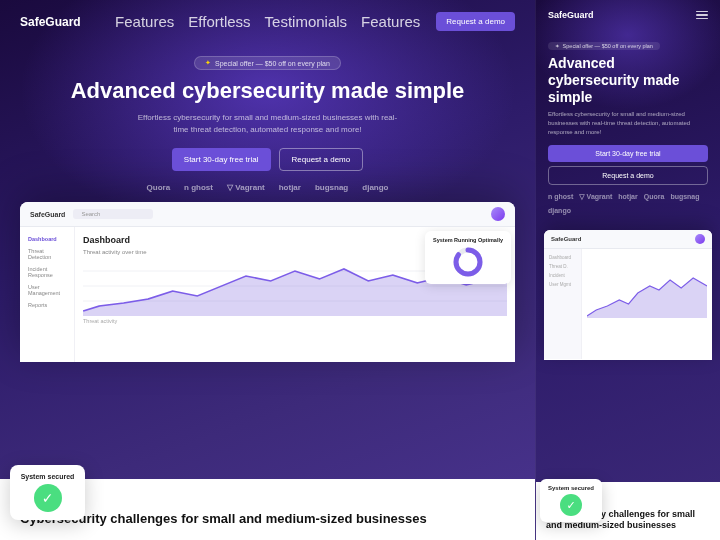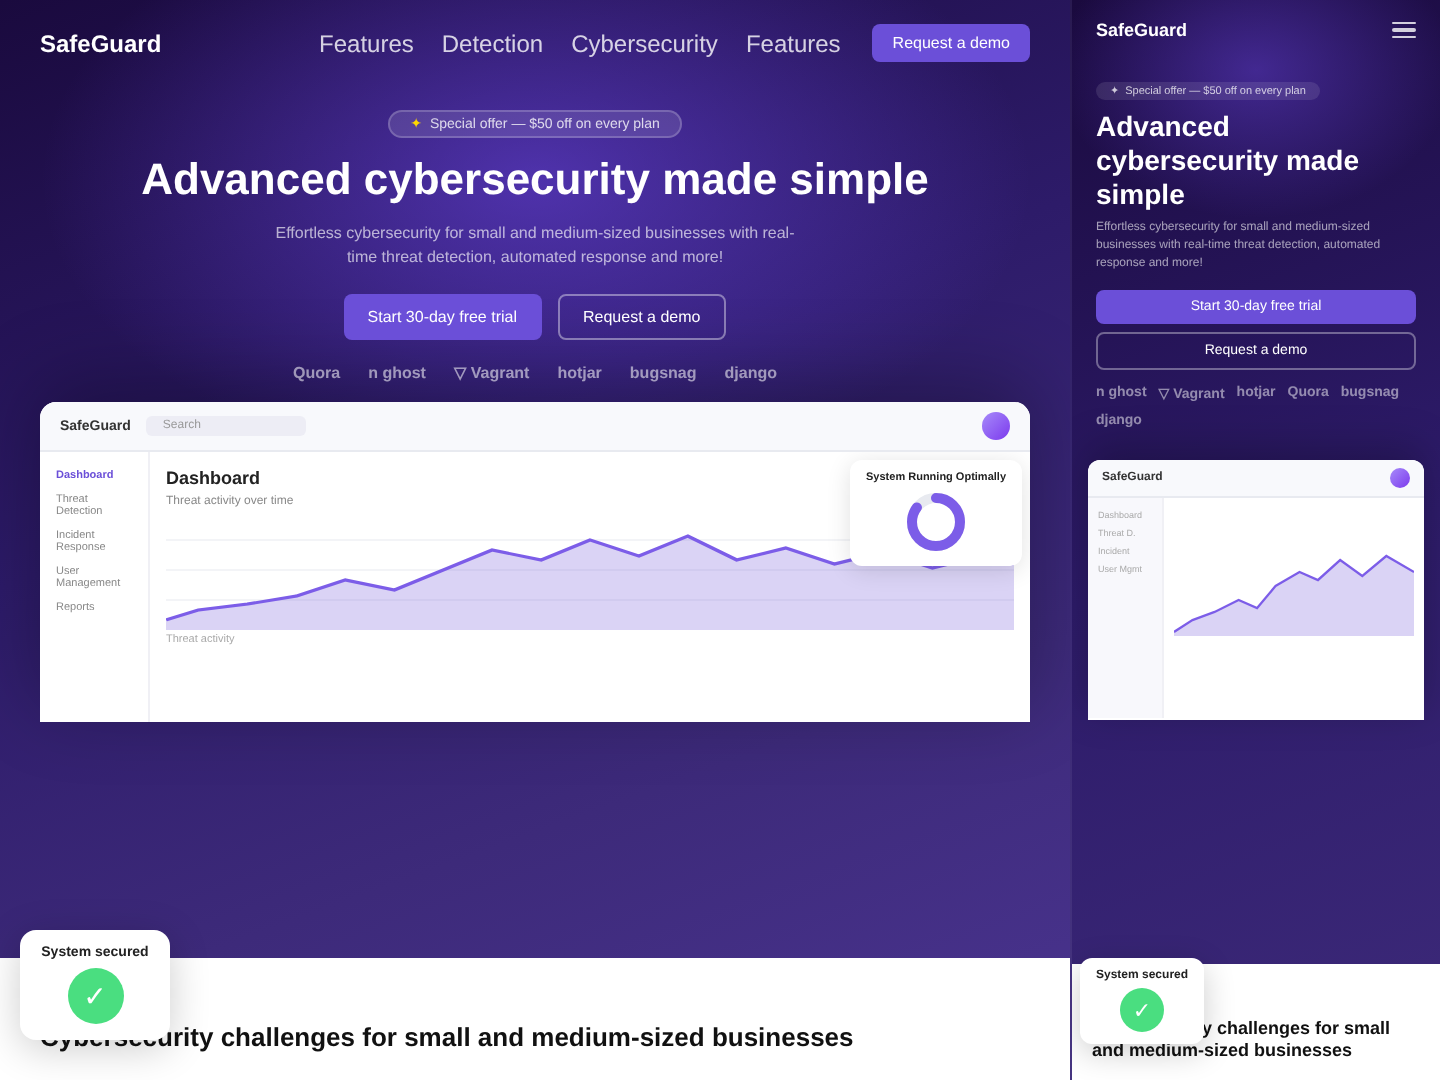--- a/index.html
+++ b/index.html
@@ -50,21 +50,21 @@
       font-weight: 700;
       margin-right: auto;
     }
     .nav-links {
       display: flex;
       gap: 14px;
       margin-right: 16px;
     }
     .nav-link {
       color: rgba(255,255,255,0.8);
-      font-size: 12px;
+      font-size: 15px;
       cursor: pointer;
     }
     .nav-btn {
       background: #6b4fd8;
       color: #fff;
       font-size: 8px;
       padding: 5px 10px;
       border-radius: 4px;
       border: none;
       cursor: pointer;
@@ -512,22 +512,22 @@
   </style>
 </head>
 <body>
 
 <div class="left-panel">
 
   <nav class="nav">
     <span class="nav-logo">SafeGuard</span>
     <div class="nav-links">
       <span class="nav-link">Features</span>
-      <span class="nav-link">Detection</span>
-      <span class="nav-link">Cybersecurity</span>
+      <span class="nav-link">Effortless</span>
+      <span class="nav-link">Testimonials</span>
       <span class="nav-link">Features</span>
     </div>
     <button class="nav-btn">Request a demo</button>
   </nav>
 
   <div class="hero">
     <div class="special-offer-badge">
       <span class="star-icon">✦</span>
       <span>Special offer — $50 off on every plan</span>
     </div>

